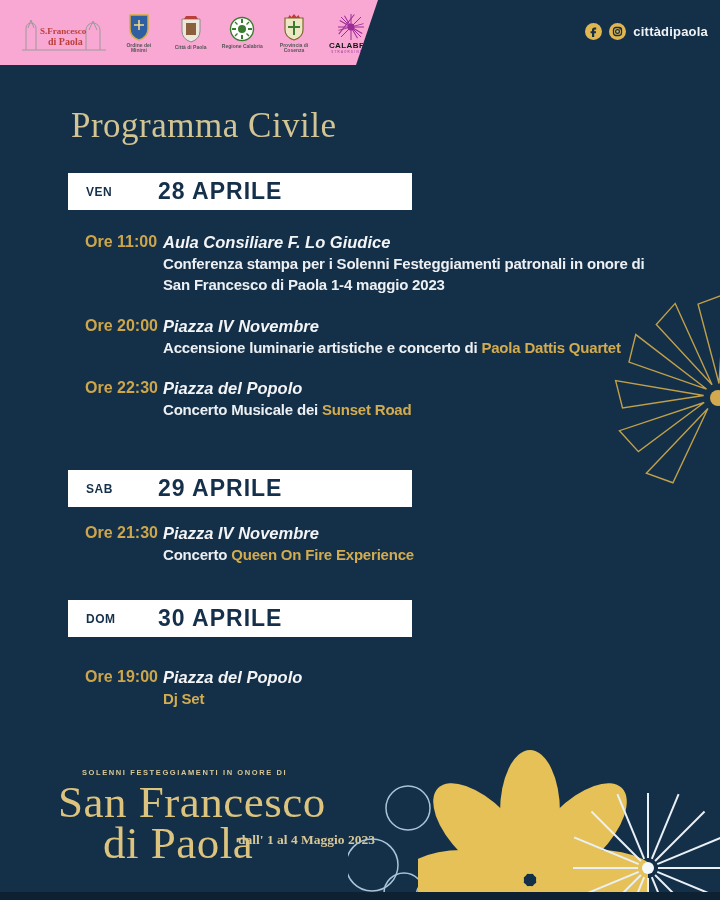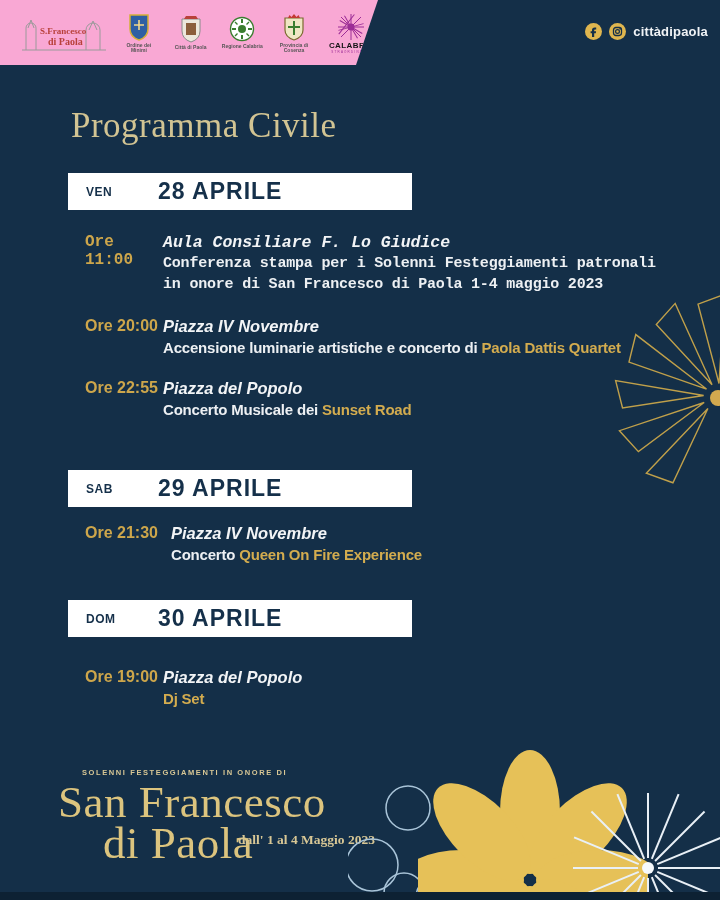--- a/index.html
+++ b/index.html
@@ -38,21 +38,21 @@
   .day-bar .abbr{font-size:12px;font-weight:800;color:#15304a;letter-spacing:.5px;width:72px;}
   .day-bar .date{font-size:23px;font-weight:800;color:#15304a;letter-spacing:1px;}
   .bar-ven{top:173px;} .bar-sab{top:470px;} .bar-dom{top:600px;}
   
   .event{position:absolute;left:85px;display:flex;}
   .event .time{width:78px;flex:0 0 78px;font-size:16px;font-weight:800;color:#cda64b;padding-top:1px;}
   .event .details{width:505px;}
   .event .venue{font-size:16.5px;font-weight:800;font-style:italic;color:#f2f4f6;line-height:21px;}
   .event .desc{font-size:15px;font-weight:800;color:#edf0f3;line-height:21px;letter-spacing:-0.2px;}
   .event .desc .hl{color:#d3ac4f;}
-  .ev-1{top:232px;font-family:Liberation Mono, monospace;} .ev-2{top:316px;} .ev-3{top:378px;} .ev-4{top:523px;gap:8px;} .ev-5{top:667px;}
+  .ev-1{top:232px;} .ev-2{top:316px;} .ev-3{top:378px;} .ev-4{top:523px;} .ev-5{top:667px;}
   
   .kicker{
     position:absolute;left:58px;top:768px;
     font-size:7.5px;font-weight:800;letter-spacing:1.6px;color:#d8c795;margin-left:24px;
   }
   .big-title{position:absolute;font-family:"Liberation Serif",serif;color:#dcc47e;margin:0;font-weight:500;}
   .big-line1{left:58px;top:779px;font-size:45px;line-height:46px;letter-spacing:.5px;}
   .big-line2{left:103px;top:820px;font-size:45px;line-height:46px;letter-spacing:.5px;}
   .foot-dates{
     position:absolute;left:238px;top:832px;
@@ -181,21 +181,21 @@
 
   <div class="event ev-2">
     <div class="time">Ore 20:00</div>
     <div class="details">
       <div class="venue">Piazza IV Novembre</div>
       <div class="desc"><span>Accensione luminarie artistiche e concerto di </span><span class="hl">Paola Dattis Quartet</span></div>
     </div>
   </div>
 
   <div class="event ev-3">
-    <div class="time">Ore 22:55</div>
+    <div class="time">Ore 22:30</div>
     <div class="details">
       <div class="venue">Piazza del Popolo</div>
       <div class="desc"><span>Concerto Musicale dei </span><span class="hl">Sunset Road</span></div>
     </div>
   </div>
 
   <div class="event ev-4">
     <div class="time">Ore 21:30</div>
     <div class="details">
       <div class="venue">Piazza IV Novembre</div>

